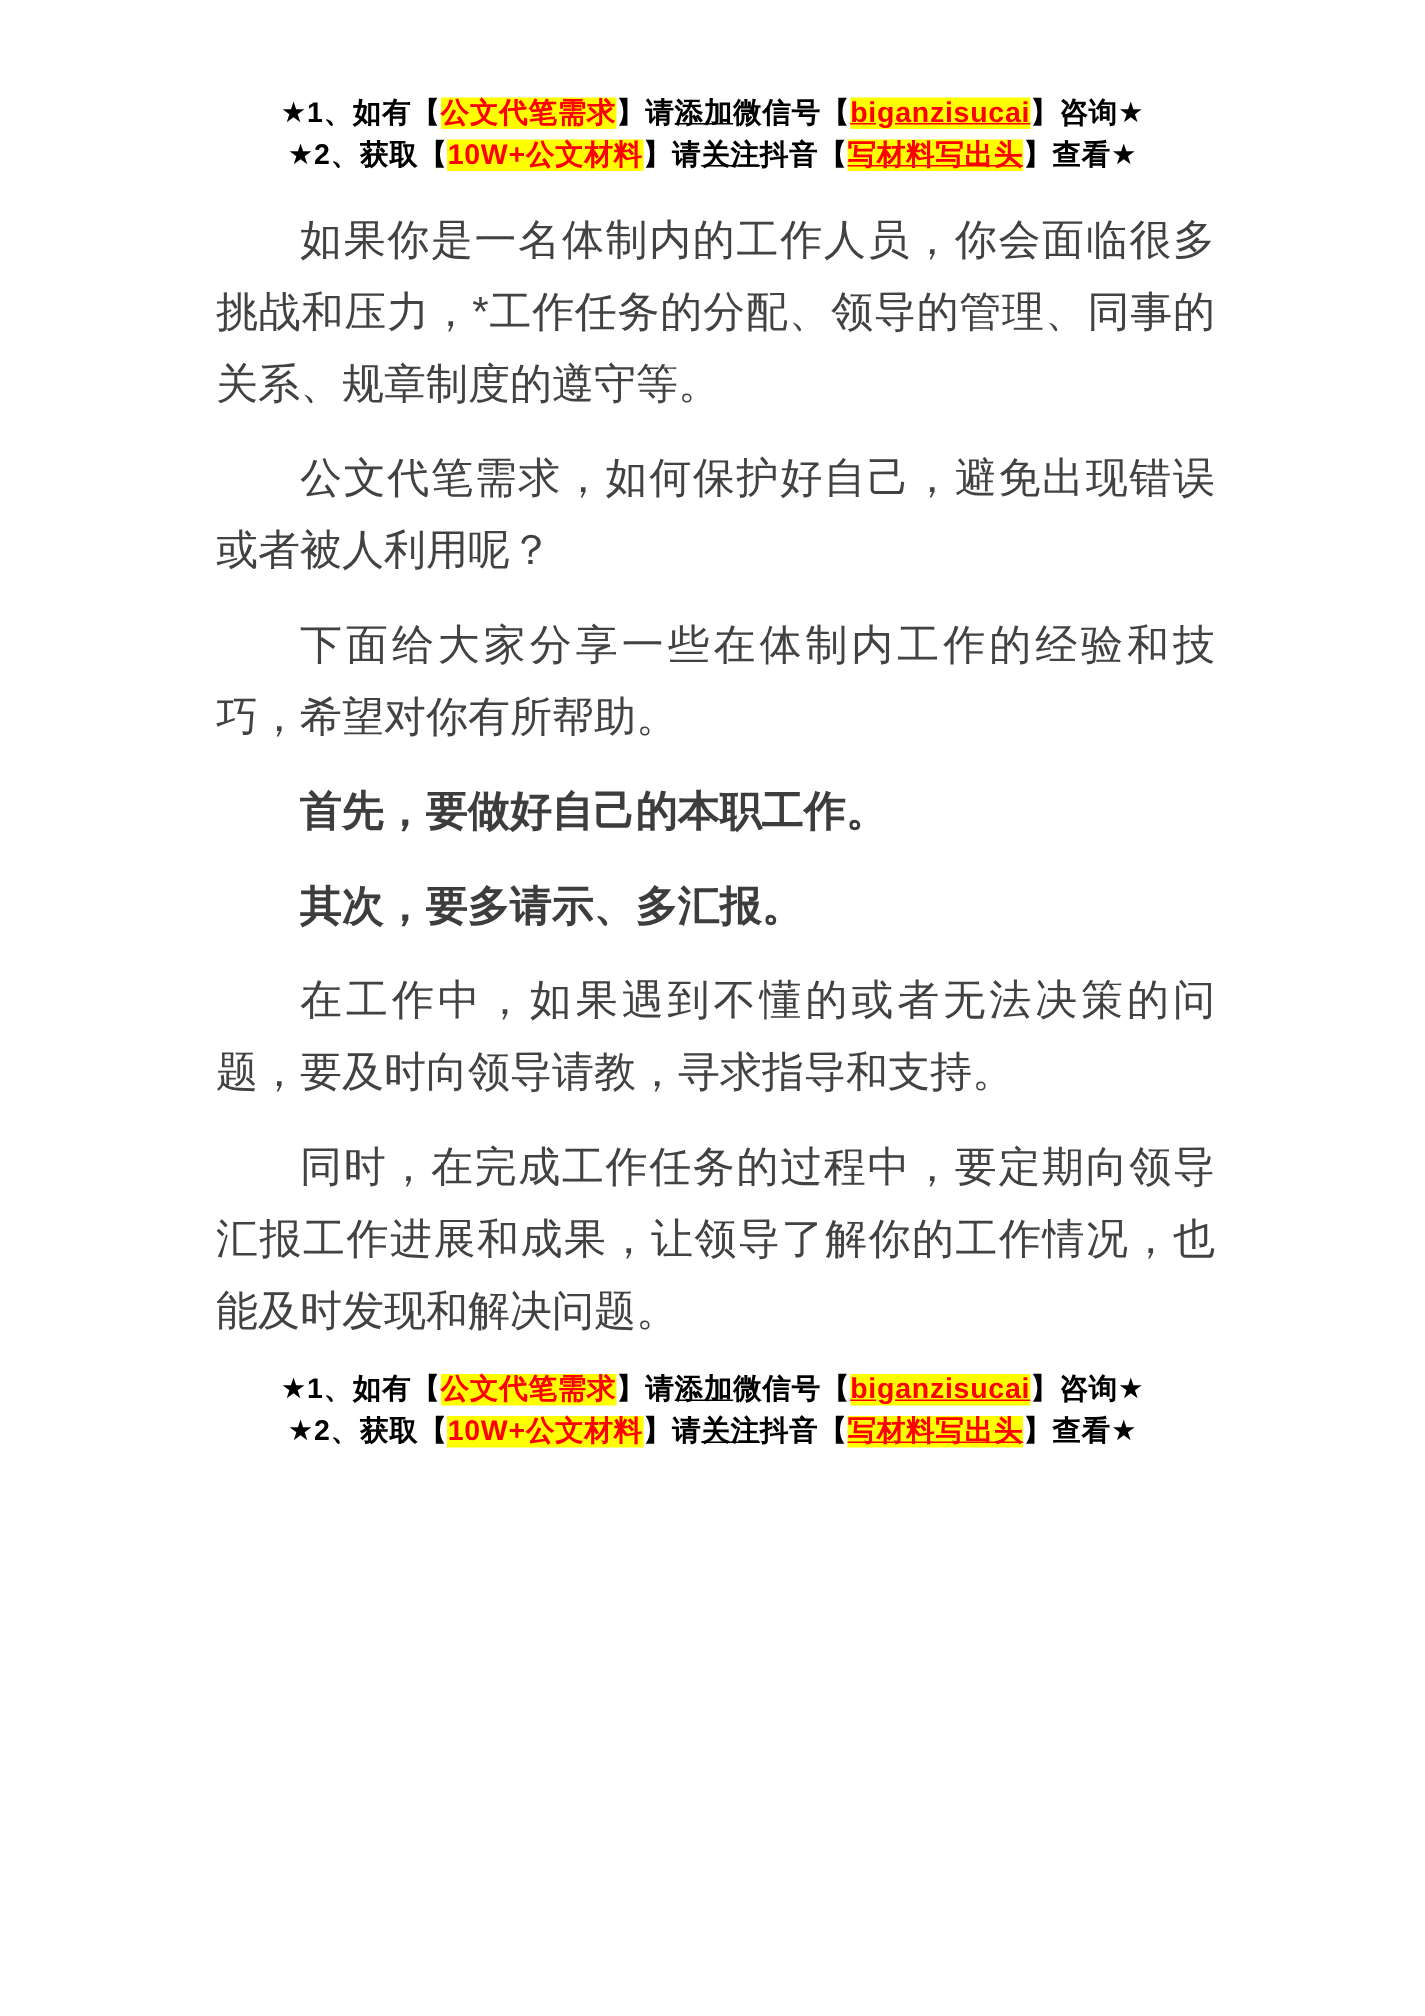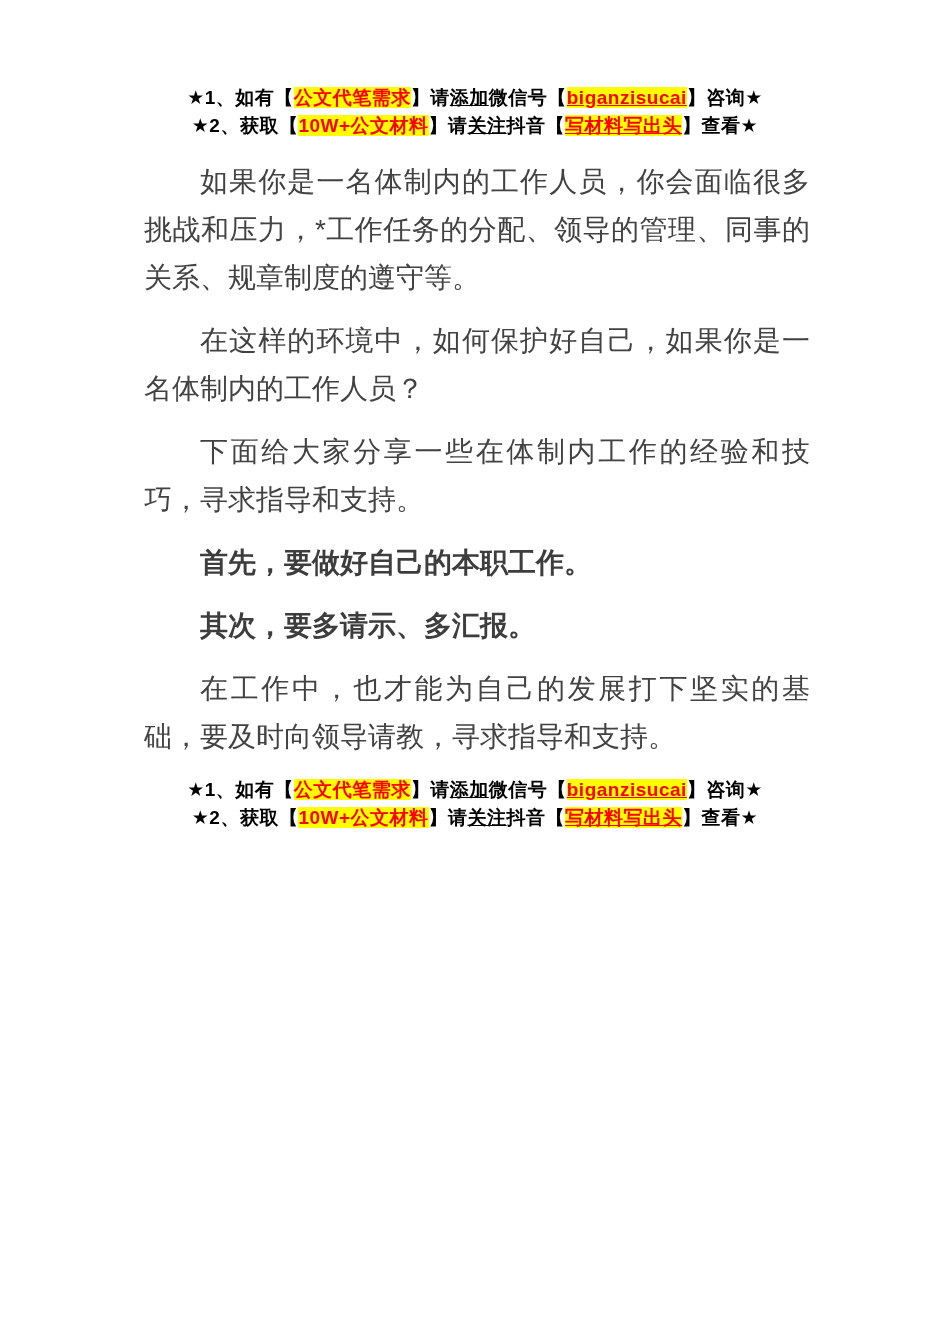--- a/index.html
+++ b/index.html
@@ -8,21 +8,21 @@
     height: 1344px;
     background: #ffffff;
     font-family: "Liberation Sans", "DejaVu Sans", sans-serif;
     position: relative;
     overflow: hidden;
   }
   .page {
     box-sizing: border-box;
     width: 950px;
     height: 1344px;
-    padding: 84px 140px 0 140px;
+    padding: 62px 140px 0 140px;
   }
   
   .promo {
     text-align: center;
     font-weight: bold;
     font-size: 19px;
     line-height: 28px;
     color: #000000;
     letter-spacing: 0.5px;
   }
@@ -61,25 +61,26 @@
 <div class="page">
 
   <div class="promo header-promo">
       <div class="promo-line"><span>★1、如有【</span><span class="hl red">公文代笔需求</span><span>】请</span><span class="u">添加</span><span>微信号【</span><span class="hl red u">biganzisucai</span><span>】咨询★</span></div>
       <div class="promo-line"><span>★2、获取【</span><span class="hl red">10W+公文材料</span><span>】请</span><span class="u">关注</span><span>抖音【</span><span class="hl red u">写材料写出头</span><span>】查看★</span></div>
     </div>
 
 
   <div class="article">
       <p class="para">如果你是一名体制内的工作人员，你会面临很多挑战和压力，*工作任务的分配、领导的管理、同事的关系、规章制度的遵守等。</p>
-      <p class="para">在这样的环境中，如何保护好自己，如果你是一名体制内的工作人员？</p>
-      <p class="para">下面给大家分享一些在体制内工作的经验和技巧，寻求指导和支持。</p>
+      <p class="para">公文代笔需求，如何保护好自己，避免出现错误或者被人利用呢？</p>
+      <p class="para">下面给大家分享一些在体制内工作的经验和技巧，希望对你有所帮助。</p>
       <p class="heading">首先，要做好自己的本职工作。</p>
       <p class="heading">其次，要多请示、多汇报。</p>
-      <p class="para">在工作中，也才能为自己的发展打下坚实的基础，要及时向领导请教，寻求指导和支持。</p>
+      <p class="para">在工作中，如果遇到不懂的或者无法决策的问题，要及时向领导请教，寻求指导和支持。</p>
+      <p class="para">同时，在完成工作任务的过程中，要定期向领导汇报工作进展和成果，让领导了解你的工作情况，也能及时发现和解决问题。</p>
     </div>
 
   <div class="promo footer-promo">
       <div class="promo-line"><span>★1、如有【</span><span class="hl red">公文代笔需求</span><span>】请</span><span class="u">添加</span><span>微信号【</span><span class="hl red u">biganzisucai</span><span>】咨询★</span></div>
       <div class="promo-line"><span>★2、获取【</span><span class="hl red">10W+公文材料</span><span>】请</span><span class="u">关注</span><span>抖音【</span><span class="hl red u">写材料写出头</span><span>】查看★</span></div>
     </div>
 
 </div>
 
 </body></html>

